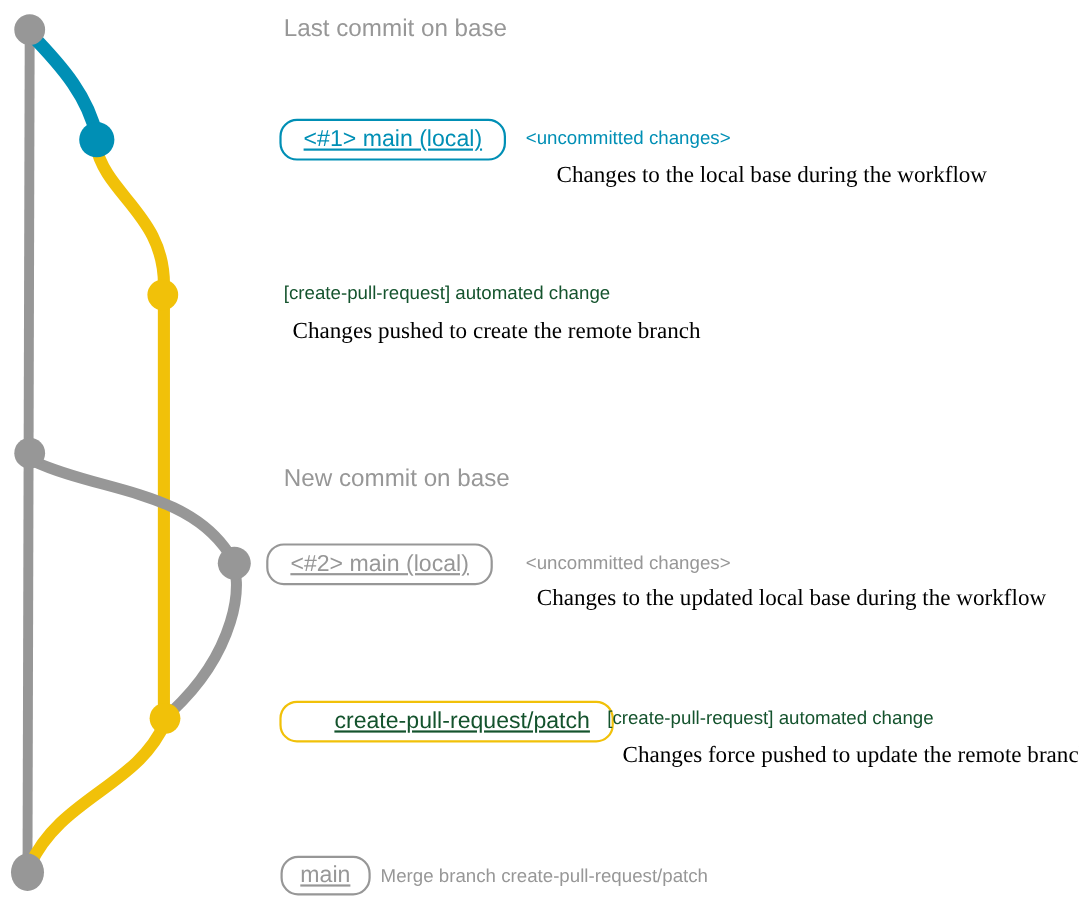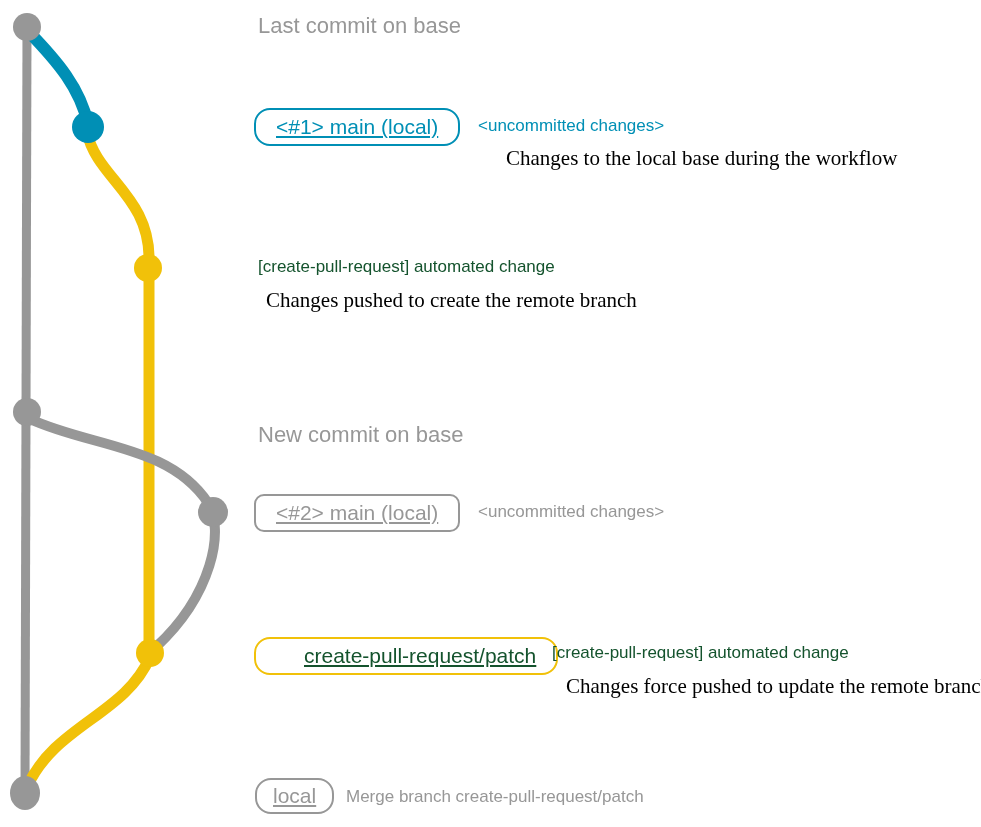--- a/index.html
+++ b/index.html
@@ -86,23 +86,24 @@
 
   <div class="abs tagbox c-blue" style="left:254px; top:108px;">&lt;#1&gt; main (local)</div>
   <div class="abs title c-blue" style="left:478px; top:111px;">&lt;uncommitted changes&gt;</div>
   <div class="abs desc" style="left:488px; top:145px;margin-left:18px;">Changes to the local base during the workflow</div>
 
   <div class="abs title c-yellow" style="left:258px; top:252px;">[create-pull-request] automated change</div>
   <div class="abs desc" style="left:266px; top:287px;">Changes pushed to create the remote branch</div>
 
   <div class="abs note" style="left:258px; top:396px;margin-top:24px;">New commit on base</div>
 
-  <div class="abs tagbox c-gray" style="left:254px; top:494px;border-radius:10px;">&lt;#2&gt; main (local)</div>
+  <div class="abs tagbox c-gray" style="left:242px; top:494px;">&lt;#2&gt; main (local)</div>
   <div class="abs title c-gray" style="left:478px; top:497px;">&lt;uncommitted changes&gt;</div>
+  <div class="abs desc" style="left:488px; top:530px;">Changes to the updated local base during the workflow</div>
 
   <div class="abs tagbox c-yellow" style="left:254px; top:637px;padding-left:48px;">create-pull-request/patch</div>
   <div class="abs title c-yellow" style="left:552px; top:638px;">[create-pull-request] automated change</div>
   <div class="abs desc" style="left:566px; top:673px;">Changes force pushed to update the remote branch</div>
 
-  <div class="abs tagbox c-gray" style="left:255px; top:778px; height:36px; line-height:32px; padding:0 16px;">local</div>
+  <div class="abs tagbox c-gray" style="left:255px; top:778px; height:36px; line-height:32px; padding:0 16px;">main</div>
   <div class="abs title c-gray" style="left:346px; top:782px;">Merge branch create-pull-request/patch</div>
 
 </div>
 
 </body></html>

